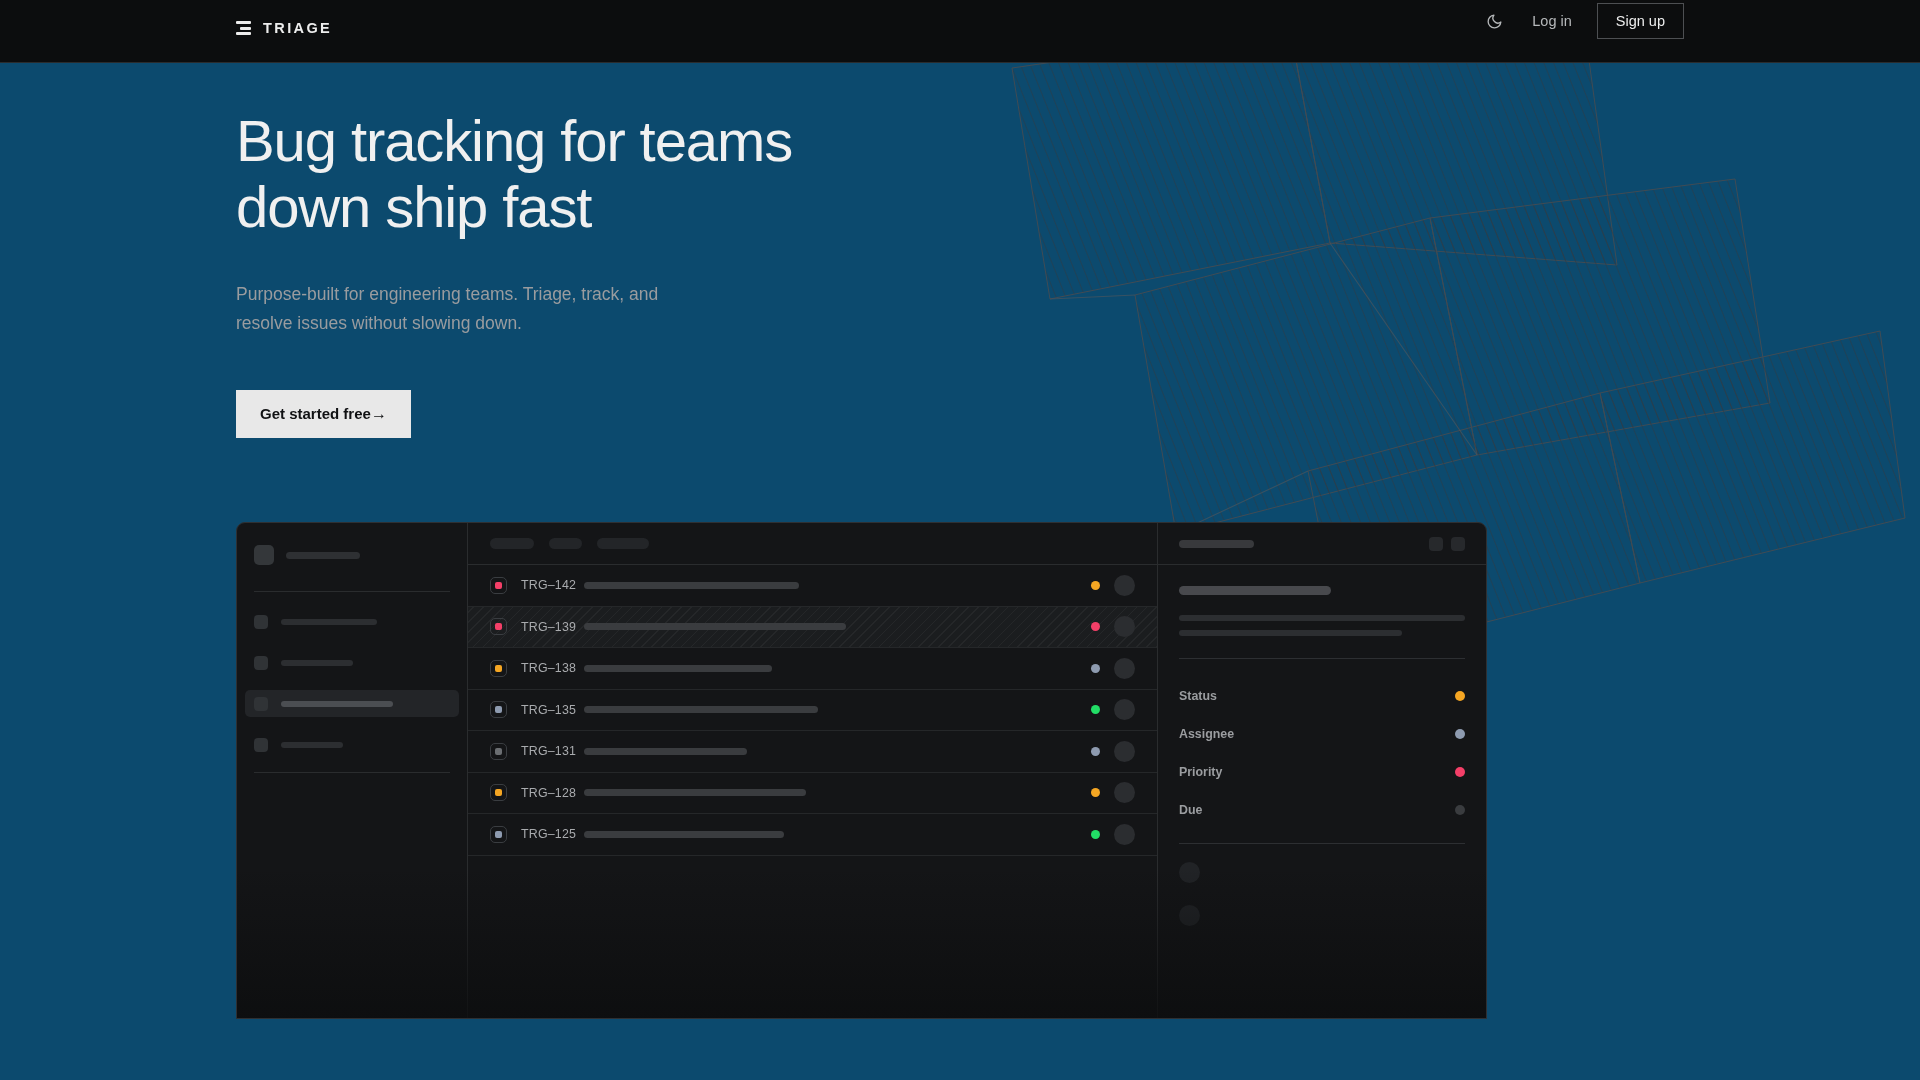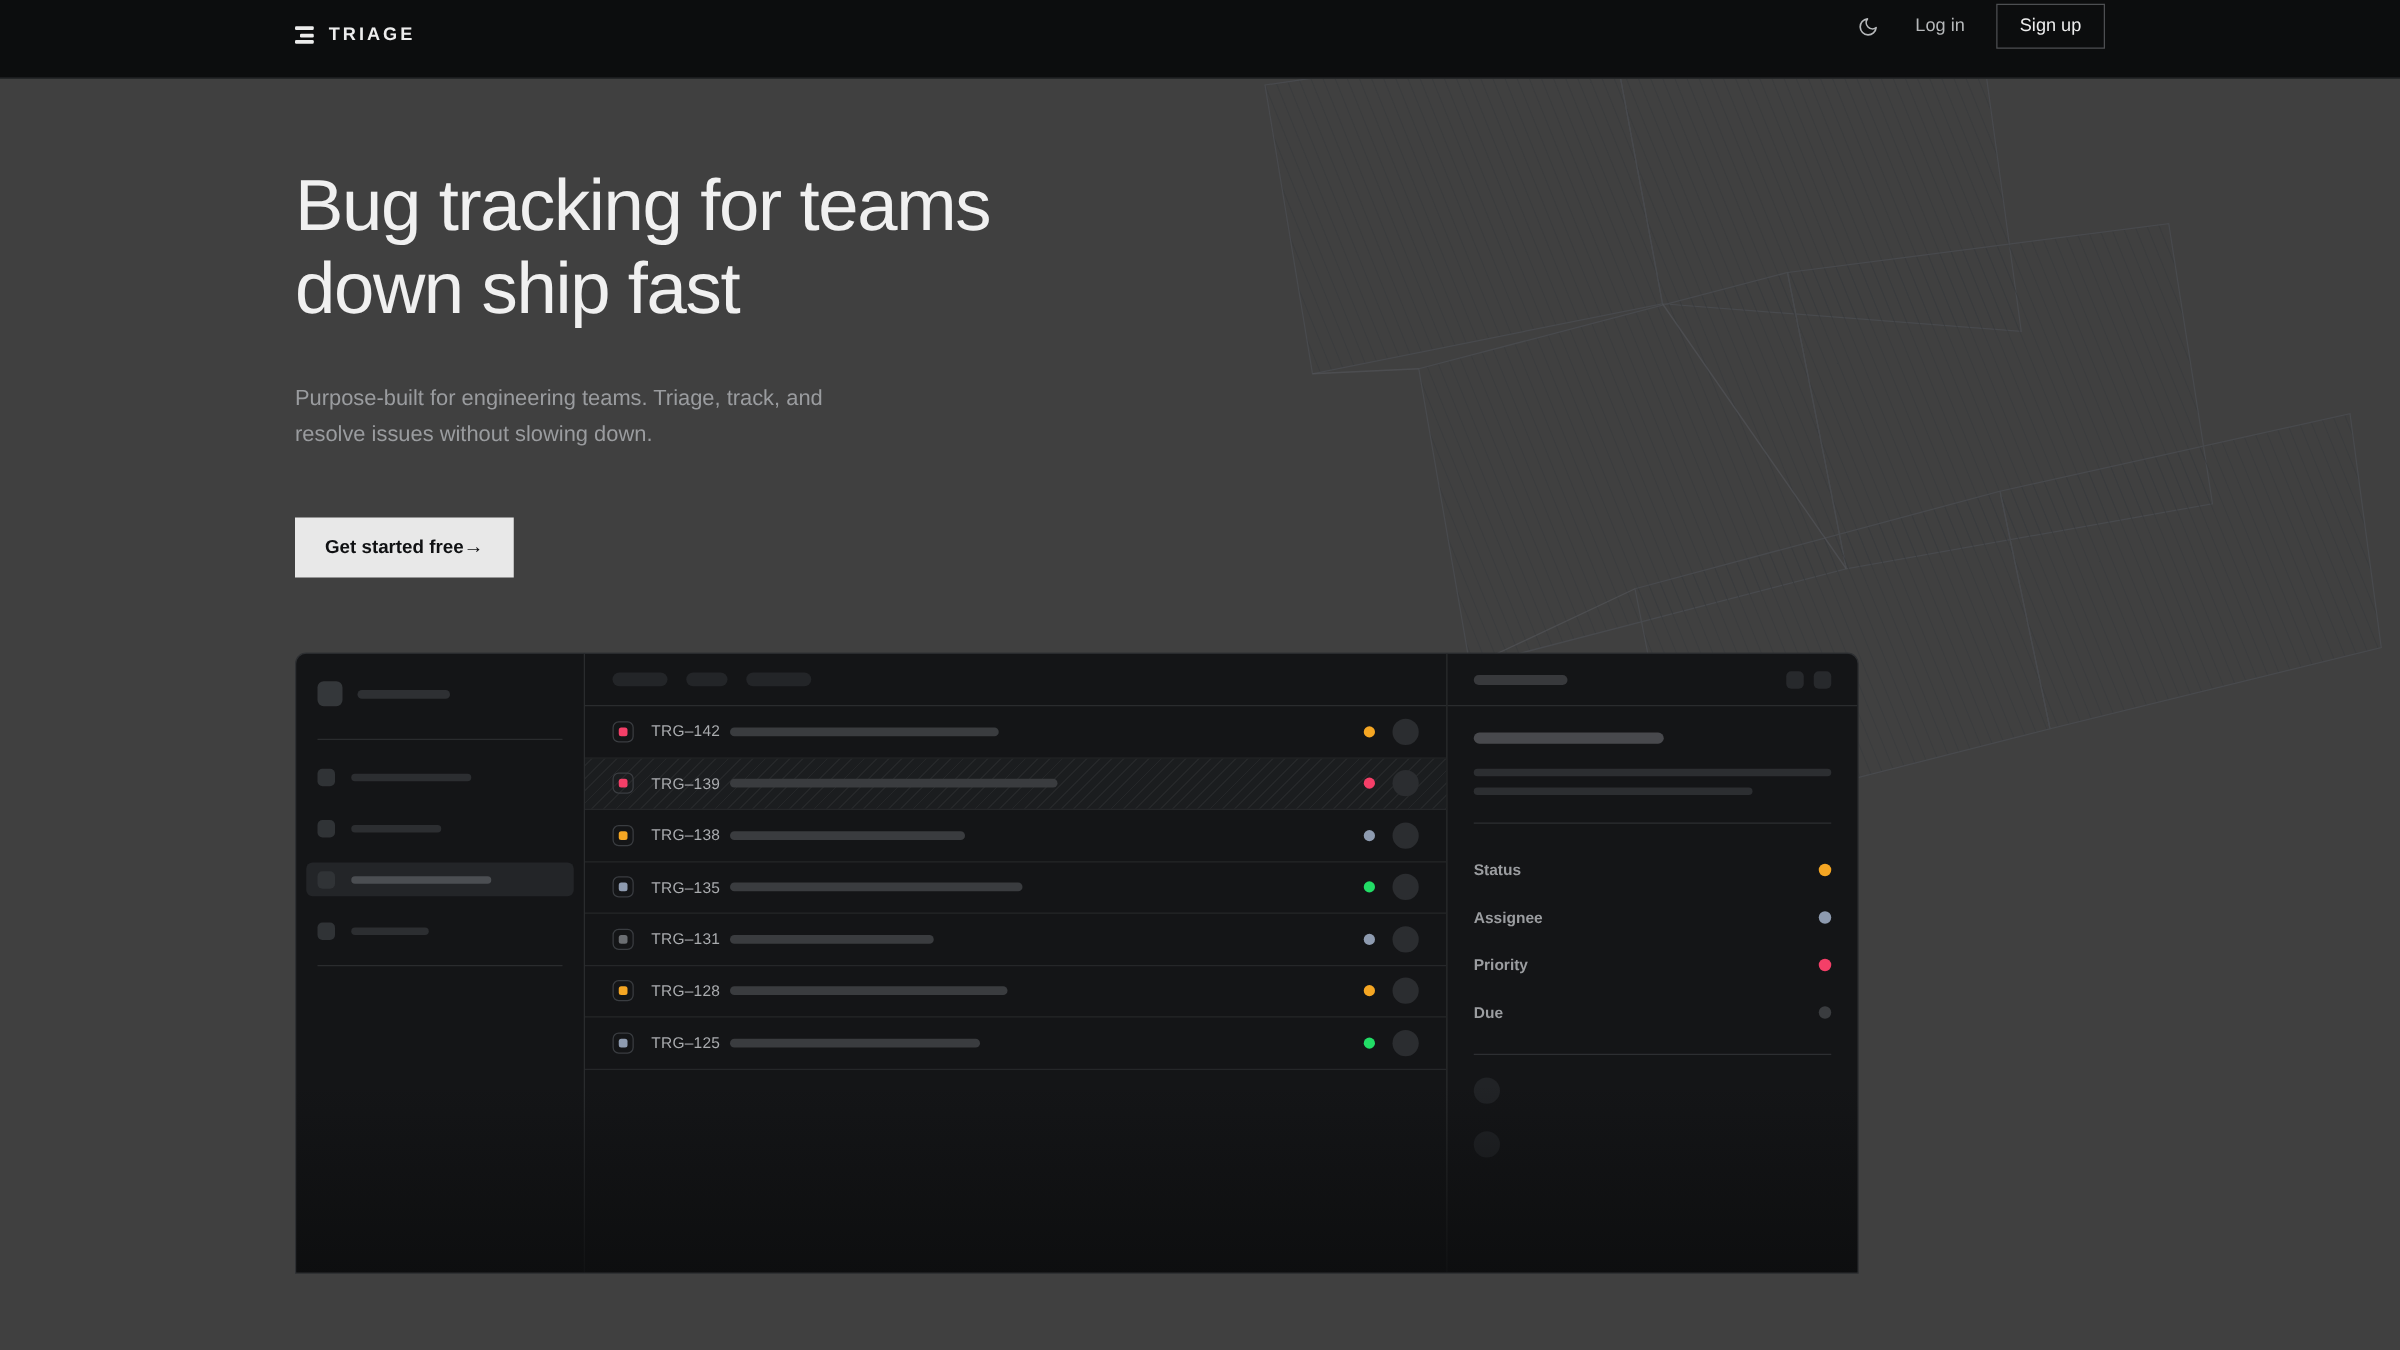--- a/index.html
+++ b/index.html
@@ -3,21 +3,21 @@
 <meta charset="utf-8">
 <title>Triage — Bug tracking for teams that ship fast</title>
 <style>
   * { margin:0; padding:0; box-sizing:border-box; }
   html, body {
     width:1920px; height:1080px;
     background:#0c0d0e;
     font-family:"Liberation Sans", sans-serif;
     overflow:hidden;
   }
-  .page { position:relative; width:1920px; height:1080px; background:#404040;padding-left:43px; }
+  .page { position:relative; width:1920px; height:1080px; background:#0c4a6e;padding-left:43px; }
 
   
   .nav {
     position:absolute; top:0; left:0; width:1920px; height:63px;
     background:#0c0d0e;
     border-bottom:1px solid #2a2c2e;
     z-index:40;
   }
   .nav-inner {
     position:relative; width:1920px; height:62px;
@@ -53,21 +53,21 @@
     font-family:"Liberation Sans", sans-serif;
   }
 
   
   .deco {
     position:absolute; left:0; top:63px; width:1920px; height:560px;
     pointer-events:none; z-index:1; overflow:hidden;
   }
 
   
-  .hero { position:absolute; left:236px; top:132px; z-index:10; }
+  .hero { position:absolute; left:236px; top:108px; z-index:10; }
   .hero h1 {
     font-size:58px; line-height:1.14; font-weight:400; color:#f0f0f0;
     letter-spacing:-1.1px; max-width:720px;
   }
   .hero p {
     margin-top:40px; font-size:17.5px; line-height:1.62; color:#9a9c9f;
     max-width:470px; font-weight:400;
   }
   .cta {
     margin-top:53px; display:inline-flex; align-items:center; 

